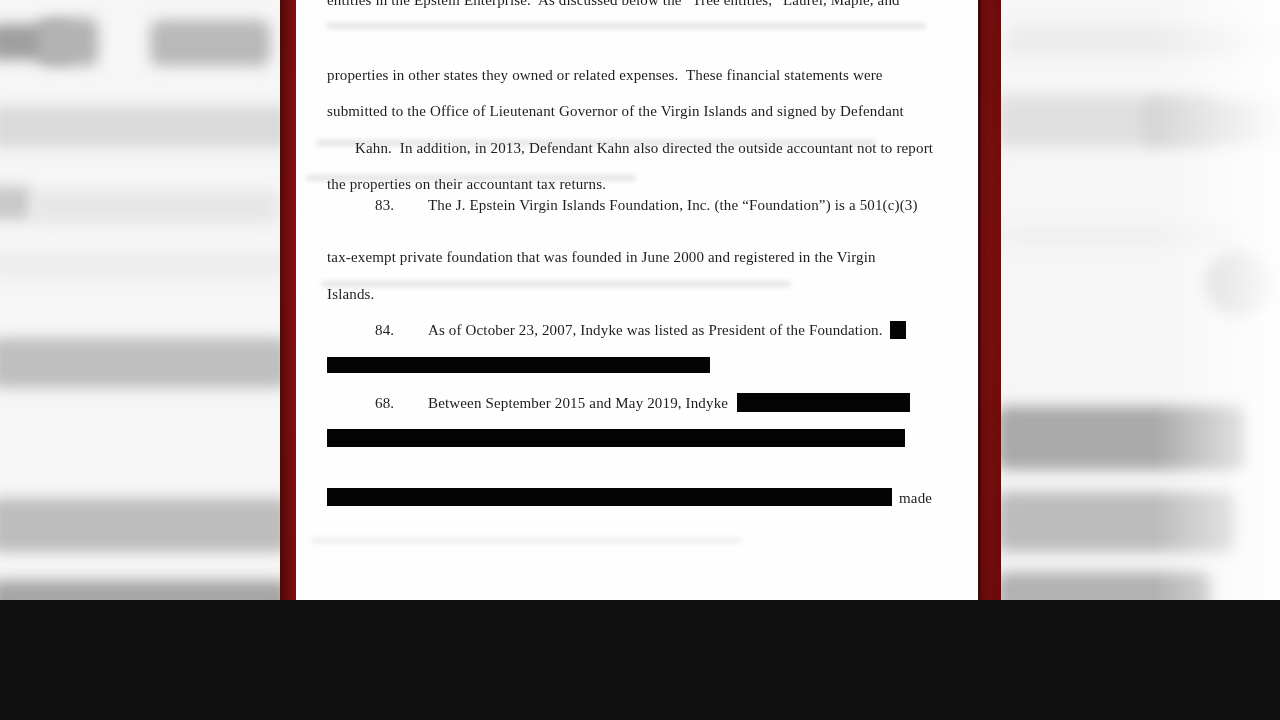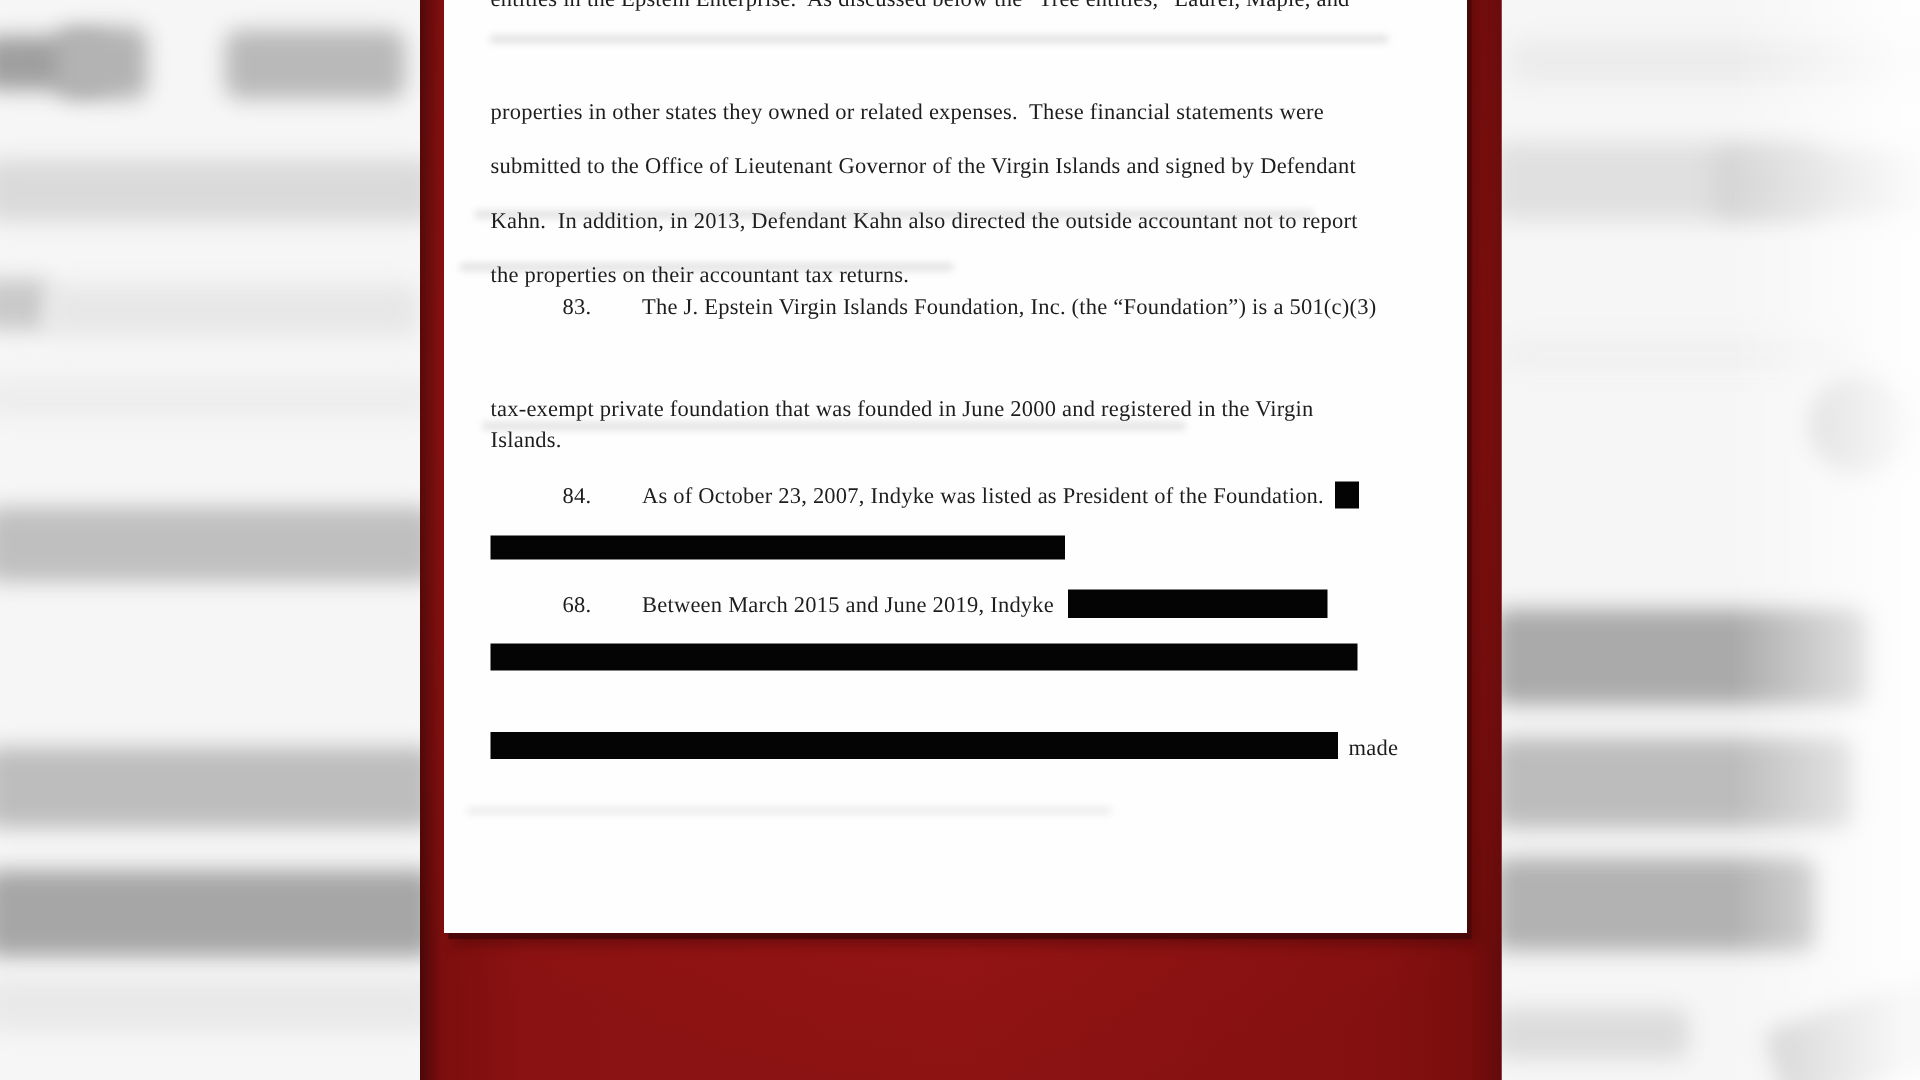--- a/index.html
+++ b/index.html
@@ -1,17 +1,17 @@
 <!DOCTYPE html>
 <html style="--red-band: #9a1313; --red-edge: #5f0909; --page-bg: #fefefe; --text-ink: #1d1d1d; --redaction: #040404; --backdrop: #f5f5f5;"><head>
 <meta charset="utf-8">
 <title>Document</title>
 <style>
   html,body{margin:0;padding:0;background:#111;}
-  .stage{position:relative;width:1280px;height:720px;overflow:hidden;
+  .stage{position:relative;width:1280px;height:600px;overflow:hidden;
          background:var(--backdrop,#f5f5f5);font-family:"Liberation Serif",serif;}
 
   
   .bg{position:absolute;top:0;bottom:0;overflow:hidden;background:#f6f6f6;}
   .bg-left{left:0;width:281px;}
   .bg-right{left:1001px;width:279px;}
   .band{position:absolute;filter:blur(7px);border-radius:10px;}
   .bg-right::after{content:"";position:absolute;inset:0;
          background:linear-gradient(to right,rgba(255,255,255,0) 55%,rgba(255,255,255,.85) 96%);}
 
@@ -113,26 +113,26 @@
     <div class="doc">
       <div class="smudge sm1"></div>
       <div class="smudge sm2"></div>
       <div class="smudge sm3"></div>
       <div class="smudge sm4"></div>
       <div class="smudge sm5"></div>
 
     <div class="line" style="top: -9px;"><span class="txt">entities in the Epstein Enterprise.  As discussed below the “Tree entities,” Laurel, Maple, and</span></div>
         <div class="line" style="top: 66px;"><span class="txt">properties in other states they owned or related expenses.  These financial statements were</span></div>
         <div class="line" style="top: 102px;"><span class="txt">submitted to the Office of Lieutenant Governor of the Virgin Islands and signed by Defendant</span></div>
-        <div class="line" style="top: 139px;"><span class="txt">Kahn.  In addition, in 2013, Defendant Kahn also directed the outside accountant not to report</span></div>
+        <div class="line" style="top: 139px; margin-left: 28px;"><span class="txt">Kahn.  In addition, in 2013, Defendant Kahn also directed the outside accountant not to report</span></div>
         <div class="line" style="top: 175px;"><span class="txt">the properties on their accountant tax returns.</span></div>
         <div class="line para" style="top: 196px;"><span class="num">83.</span><span class="txt">The J. Epstein Virgin Islands Foundation, Inc. (the “Foundation”) is a 501(c)(3)</span></div>
-        <div class="line" style="top: 264px;"><span class="txt">tax-exempt private foundation that was founded in June 2000 and registered in the Virgin</span></div>
+        <div class="line" style="top: 248px;"><span class="txt">tax-exempt private foundation that was founded in June 2000 and registered in the Virgin</span></div>
         <div class="line" style="top: 285px;"><span class="txt">Islands.</span></div>
         <div class="line para" style="top: 321px;"><span class="num">84.</span><span class="txt">As of October 23, 2007, Indyke was listed as President of the Foundation.</span><span class="sq"></span></div>
         <div class="line" style="top: 357px;"><span class="bar block" style="width: 383px; height: 16px;"></span></div>
-        <div class="line para" style="top: 393px;"><span class="num">68.</span><span class="txt">Between March 2015 and June 2019, Indyke</span><span class="bar inline" style="width: 173px;"></span></div>
+        <div class="line para" style="top: 393px;"><span class="num">68.</span><span class="txt">Between September 2015 and May 2019, Indyke</span><span class="bar inline" style="width: 173px;"></span></div>
         <div class="line" style="top: 429px;"><span class="bar block" style="width: 578px; height: 18px;"></span></div>
         <div class="line" style="top: 488px;"><span class="bar block lead" style="width: 565px; height: 18px;"></span><span class="txt">made</span></div>
       </div>
   </div>
 
 </div>
 
 </body></html>

